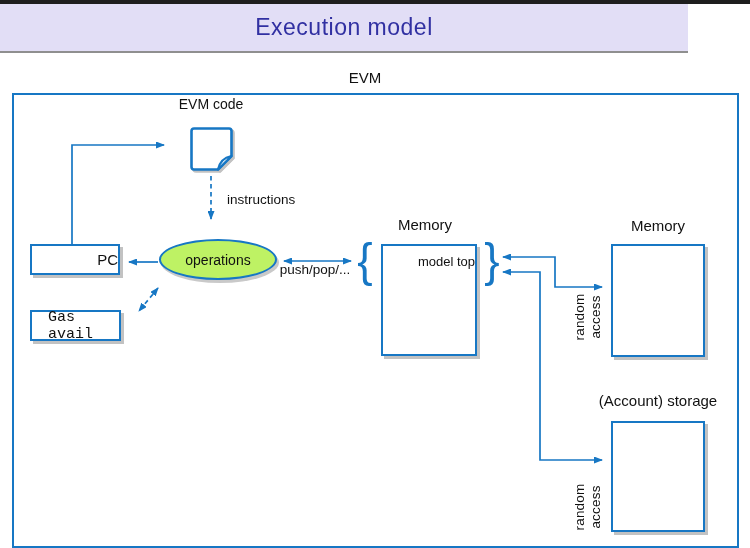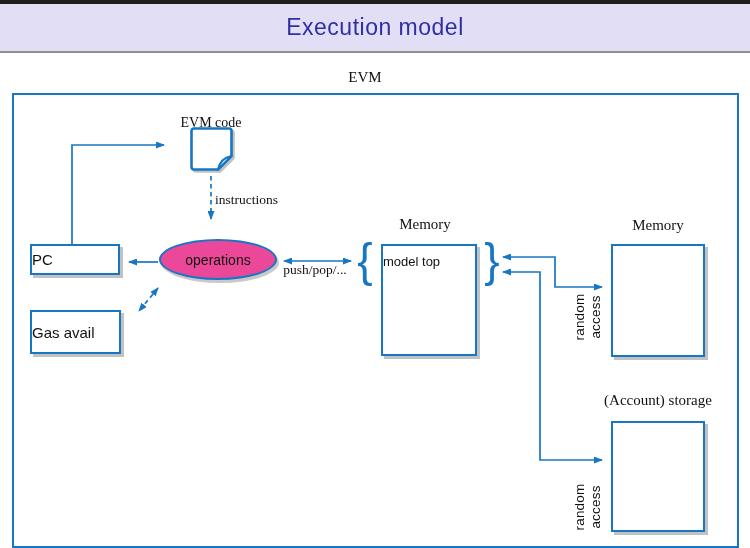--- a/index.html
+++ b/index.html
@@ -11,55 +11,56 @@
     position: relative;
     color: #111;
   }
   #stage { position: absolute; left: 0; top: 0; width: 750px; height: 548px; }
 
   .top-bar {
     position: absolute; left: 0; top: 0; width: 750px; height: 4px;
     background: #1e1e1e;
   }
   .header-band {
-    position: absolute; left: 0; top: 4px; width: 750px; height: 49px;
+    position: absolute; left: 0; top: 4px; width: 688px; height: 49px;
     background: #e2def6;
     border-bottom: 2px solid #8f8f8f;
     display: flex; align-items: center; justify-content: center;
   }
   .slide-title {
     font-size: 23px; color: #3130a2; letter-spacing: 0.5px;
   }
 
-  .label { position: absolute; white-space: nowrap; font-family: Liberation Serif, serif; }
+  .label { position: absolute; white-space: nowrap; }
   .lbl-15 { font-size: 15px; }
   .lbl-14 { font-size: 14px; }
   .lbl-13 { font-size: 13.5px; }
   .center { text-align: center; }
 
   .evm-rect {
     position: absolute; left: 12px; top: 93px; width: 727px; height: 455px;
     border: 2px solid #1777c4;
     background: transparent;
   }
 
   .node-box {
     position: absolute;
     background: #ffffff;
     border: 2px solid #1777c4;
     box-shadow: 3px 3px 0 rgba(120,120,120,0.45);
-    display: flex; justify-content: flex-start;
+    display: flex; justify-content: flex-end;
     font-size: 15px;
+    padding-left: 16px;
   }
   .node-box.centered-v { align-items: center; }
   .node-box.top-text { align-items: flex-start; padding-top: 8px; font-size: 13px; }
 
   .ellipse {
     position: absolute; left: 159px; top: 239px; width: 118px; height: 41px;
-    background: #ec4899;
+    background: #bef264;
     border: 2.5px solid #1777c4;
     border-radius: 50%;
     box-shadow: 2px 3px 0 rgba(120,120,120,0.4);
     display: flex; align-items: center; justify-content: center;
     font-size: 14px;
   }
 
   .brace {
     position: absolute; width: 22px; height: 40px;
     font-size: 46px; line-height: 38px; font-weight: 400;
@@ -109,31 +110,31 @@
     </defs>
     <path class="conn" d="M72,244 V145 H164" marker-end="url(#arr)"></path>
     <path class="conn dashed" d="M211,176 V219" marker-end="url(#arr)"></path>
     <path class="conn" d="M158,262 H129" marker-end="url(#arr)"></path>
     <path class="conn dashed" d="M158,288 L139,311" marker-start="url(#arr)" marker-end="url(#arr)"></path>
     <path class="conn" d="M284,261 H351" marker-start="url(#arr)" marker-end="url(#arr)"></path>
     <path class="conn" d="M503,257 H555 V287 H602" marker-start="url(#arr)" marker-end="url(#arr)"></path>
     <path class="conn" d="M503,272 H540 V460 H602" marker-start="url(#arr)" marker-end="url(#arr)"></path>
   </svg>
 
-  <div class="label lbl-14 center" style="left:161px; top:115px; width:100px;">EVM code</div>
+  <div class="label lbl-14 center" style="left:161px; top:96px; width:100px;">EVM code</div>
   <svg class="doc-icon" width="48" height="48" viewBox="0 0 48 48">
     <path d="M4.5,6 Q4.5,3.5 7,3.5 L42,3.5 Q44.5,3.5 44.5,6 L44.5,31 L31,44.5 L7,44.5 Q4.5,44.5 4.5,42 Z" fill="#ffffff" stroke="#1777c4" stroke-width="2.6" stroke-linejoin="round"></path>
     <path d="M44.5,31 L31,44.5 C32,39.5 34.5,33 44.5,31 Z" fill="#ffffff" stroke="#1777c4" stroke-width="2.2" stroke-linejoin="round"></path>
   </svg>
-  <div class="label lbl-13" style="left:215px; top:192px;">instructions</div>
+  <div class="label lbl-13" style="left:227px; top:192px;">instructions</div>
 
   <div class="node-box centered-v" style="left:30px; top:244px; width:90px; height:31px;">
     <span>PC</span>
   </div>
-  <div class="node-box centered-v" style="left:30px; top:310px; width:91px; height:44px;">
+  <div class="node-box centered-v" style="left:30px; top:310px; width:91px; height:31px;font-family:Liberation Mono, monospace;">
     <span>Gas avail</span>
   </div>
 
   <div class="ellipse">
     <span>operations</span>
   </div>
   <div class="label lbl-13 center" style="left:268px; top:262px; width:94px;">push/pop/...</div>
 
   <div class="label lbl-15 center" style="left:375px; top:216px; width:100px;">Memory</div>
   <div class="brace" style="left:354px; top:241px;">{</div>

